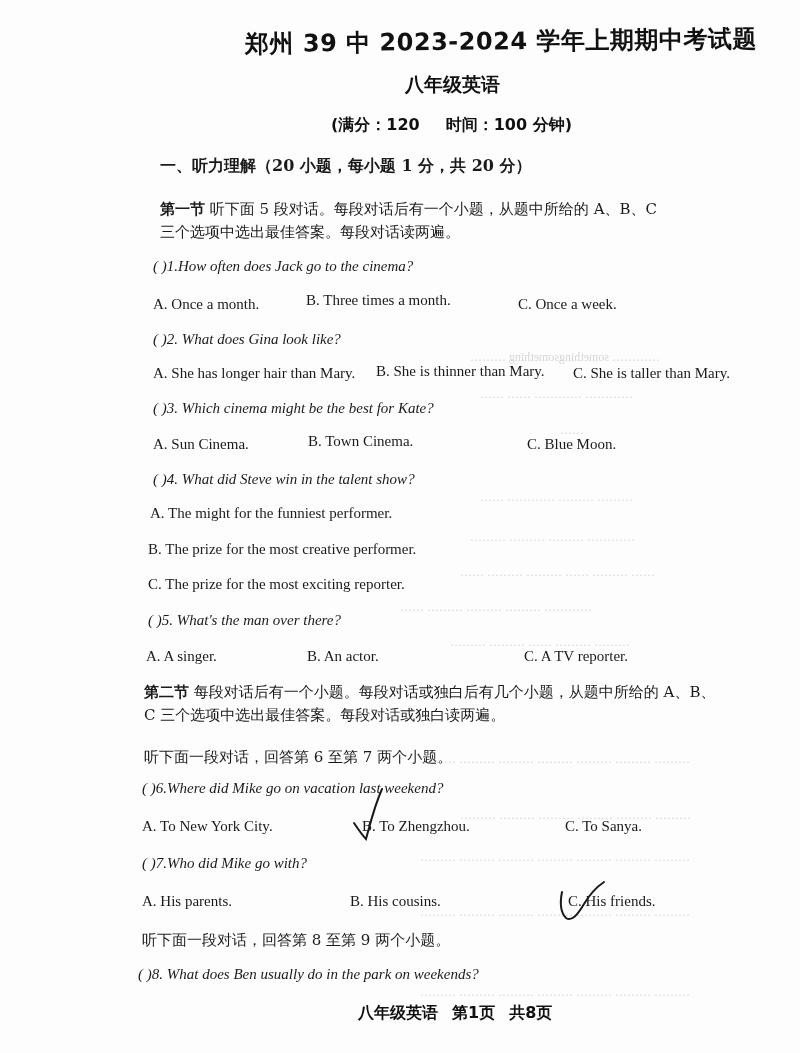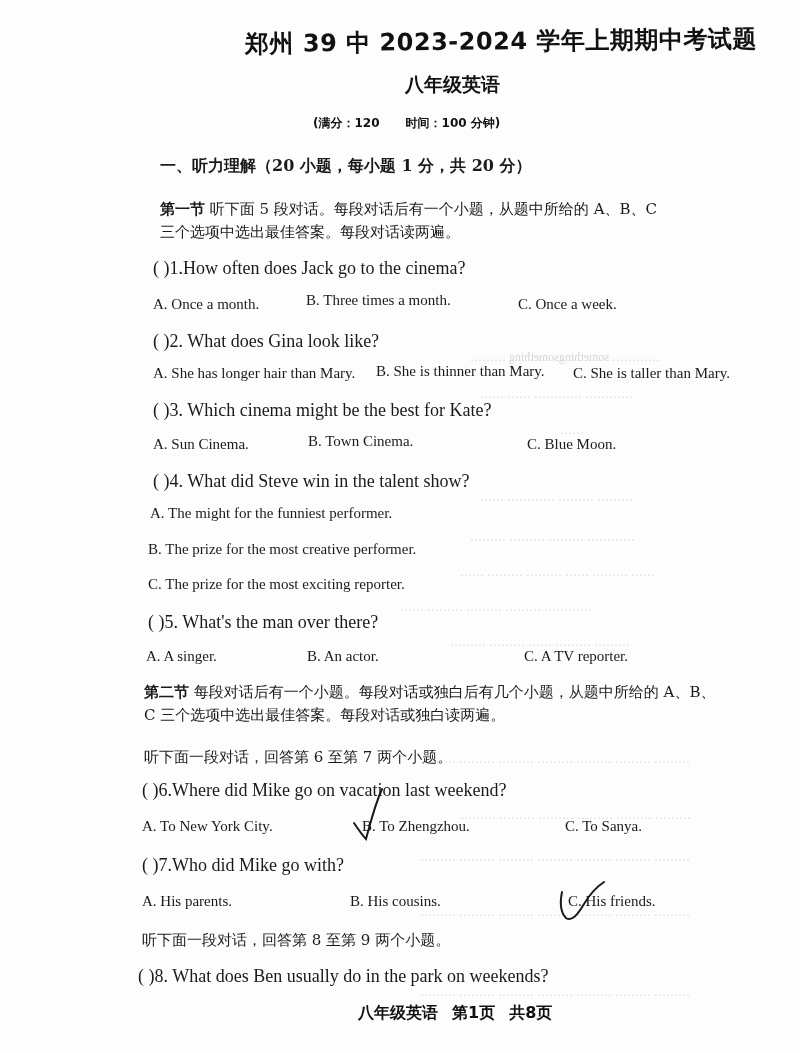--- a/index.html
+++ b/index.html
@@ -41,42 +41,43 @@
       transform-origin: left center;
     }
     .subtitle {
       left: 405px; top: 72px;
       font-family: "DejaVu Sans", "Liberation Sans", sans-serif;
       font-size: 19px;
       font-weight: bold;
       color: #111;
     }
     .meta {
-      left: 313px; top: 115px;
+      left: 331px; top: 115px;
       font-family: "DejaVu Sans", "Liberation Sans", sans-serif;
-      font-size: 12px;
+      font-size: 16px;
       font-weight: bold;
       color: #111;
     }
     .meta span { margin-right: 26px; }
     .section-title {
       left: 160px; top: 156px;
       font-size: 16px;
       font-weight: bold;
       font-family: "DejaVu Serif", "Liberation Serif", serif;
     }
     .instr {
       font-size: 15px;
       font-family: "DejaVu Serif", "Liberation Serif", serif;
       line-height: 23px;
     }
     .instr b { font-weight: bold; }
     .q {
-      font-size: 18px;
+      font-size: 15px;
       font-family: "Liberation Serif", serif;
+      font-style: italic;
     }
     .opt {
       font-size: 15px;
       font-family: "Liberation Serif", serif;
     }
     .footer {
       left: 358px; top: 1003px;
       font-family: "DejaVu Sans", sans-serif;
       font-size: 16px;
       font-weight: bold;

